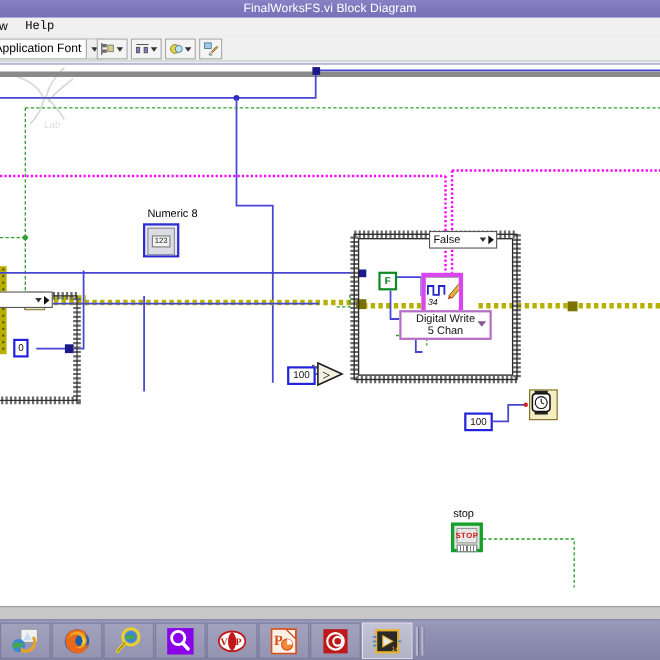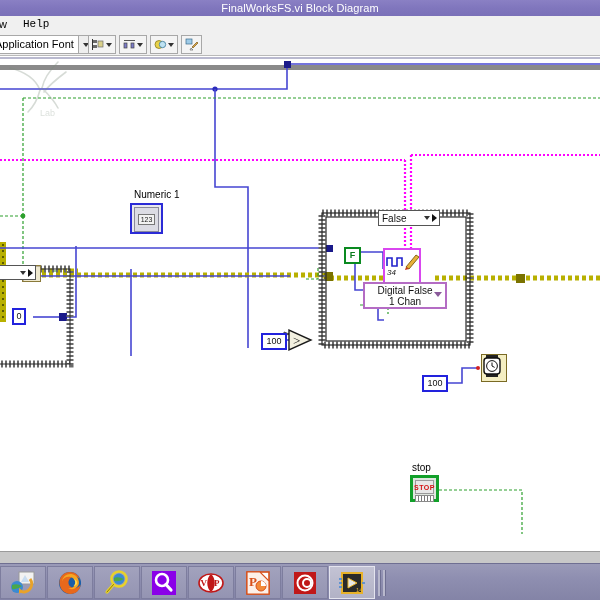--- a/index.html
+++ b/index.html
@@ -167,20 +167,21 @@
   .case-sel {
     position: absolute;
     box-sizing: border-box;
     background: #ffffff;
     border: 1px solid #555555;
     display: flex;
     align-items: center;
     font-size: 10px;
     color: #111;
     padding-left: 3px;
+    margin-left: 12px;
   }
   .case-sel .sel-txt { flex: 0 0 auto; }
   .case-sel .sel-arrows {
     margin-left: auto;
     display: flex;
     align-items: center;
     gap: 2px;
     padding-right: 2px;
   }
   .tri-right {
@@ -206,21 +207,21 @@
     right: 3px; top: 8px;
     width: 0; height: 0;
     border-left: 4px solid transparent;
     border-right: 4px solid transparent;
     border-top: 5px solid #8a5a9a;
   }
   
   .vi-node {
     position: absolute;
     box-sizing: border-box;
-    border: 2px solid #d946ef;
+    border: 4px solid #d946ef;
     background: #ffffff;
     overflow: hidden;
     font-style: italic;
   }
   .linx-bar {
     height: 9px;
     background: #111111;
     color: #3fd23f;
     font-size: 7px;
     font-weight: bold;
@@ -512,21 +513,21 @@
 
       <g>
         <path d="M289,274 L289,294 L311,284 Z" fill="#f2f0e0" stroke="#1a1a1a" stroke-width="1.4"></path>
         <text x="293" y="289" font-family="Liberation Serif, serif" font-size="13" fill="#111">&gt;</text>
       </g>
       <path d="M284,276 L284,280 L289,278 Z" fill="none" stroke="#111" stroke-width="0.8"></path>
     </svg>
 
     <div class="const-tan" style="left:22px; top:209px; width:19px; height:17px; line-height:15px;">2.</div>
 
-    <div class="lbl" style="left:134px; top:133px;">Numeric 1</div>
+    <div class="lbl" style="left:134px; top:133px;">Numeric 8</div>
     <div class="num-term" style="left:130px; top:147px; width:33px; height:31px;">
       <div class="num-term-inner">
         <span class="num-123">123</span>
       </div>
     </div>
 
     <div class="case-sel" style="left:-32px; top:209px; width:68px; height:15px;">
 
       <span class="sel-arrows">
         <span class="tri-down"></span>
@@ -553,22 +554,22 @@
       <svg width="36" height="27" viewBox="0 0 36 27">
         <rect x="0" y="0" width="36" height="27" fill="#ffffff"></rect>
         <polyline points="2,16 2,8 7,8 7,16 12,16 12,8 17,8 17,16" fill="none" stroke="#2222cc" stroke-width="1.6"></polyline>
         <path d="M21,17 L31,5 L34,7 L24,19 Z" fill="#e8b23a" stroke="#7a5a10" stroke-width="0.9"></path>
         <path d="M21,17 L24,19 L20,20 Z" fill="#c43a1a"></path>
         <text x="2" y="25" font-family="Liberation Sans, sans-serif" font-size="8" fill="#111">34</text>
       </svg>
     </div>
 
     <div class="exp-label" style="left:363px; top:226px; width:84px; height:27px;">
-      <div>Digital False</div>
-      <div>1 Chan</div>
+      <div>Digital Write</div>
+      <div>5 Chan</div>
       <span class="arrow"></span>
     </div>
 
     <div class="const-blue" style="left:422px; top:319px; width:26px; height:17px; line-height:13px;">100</div>
 
     <div class="timer-node" style="left:481px; top:298px; width:26px; height:28px;">
       <svg width="20" height="22" viewBox="0 0 20 22">
         <rect x="4" y="0" width="12" height="3" fill="#222"></rect>
         <rect x="4" y="19" width="12" height="3" fill="#222"></rect>
         <rect x="2" y="3" width="16" height="16" rx="3" fill="#ffffff" stroke="#111" stroke-width="1.4"></rect>

